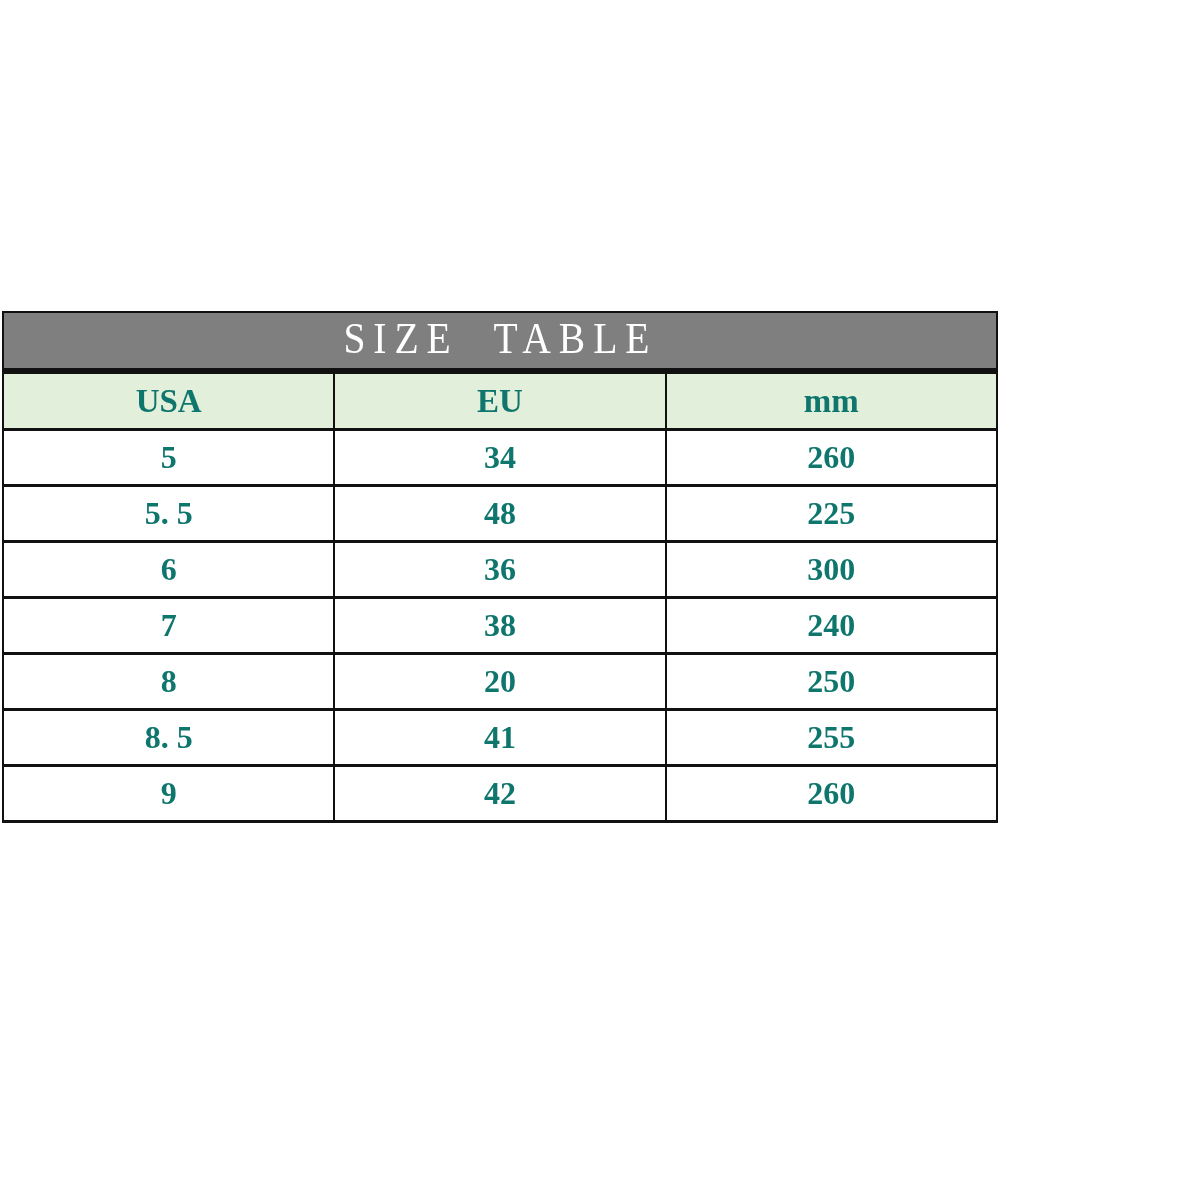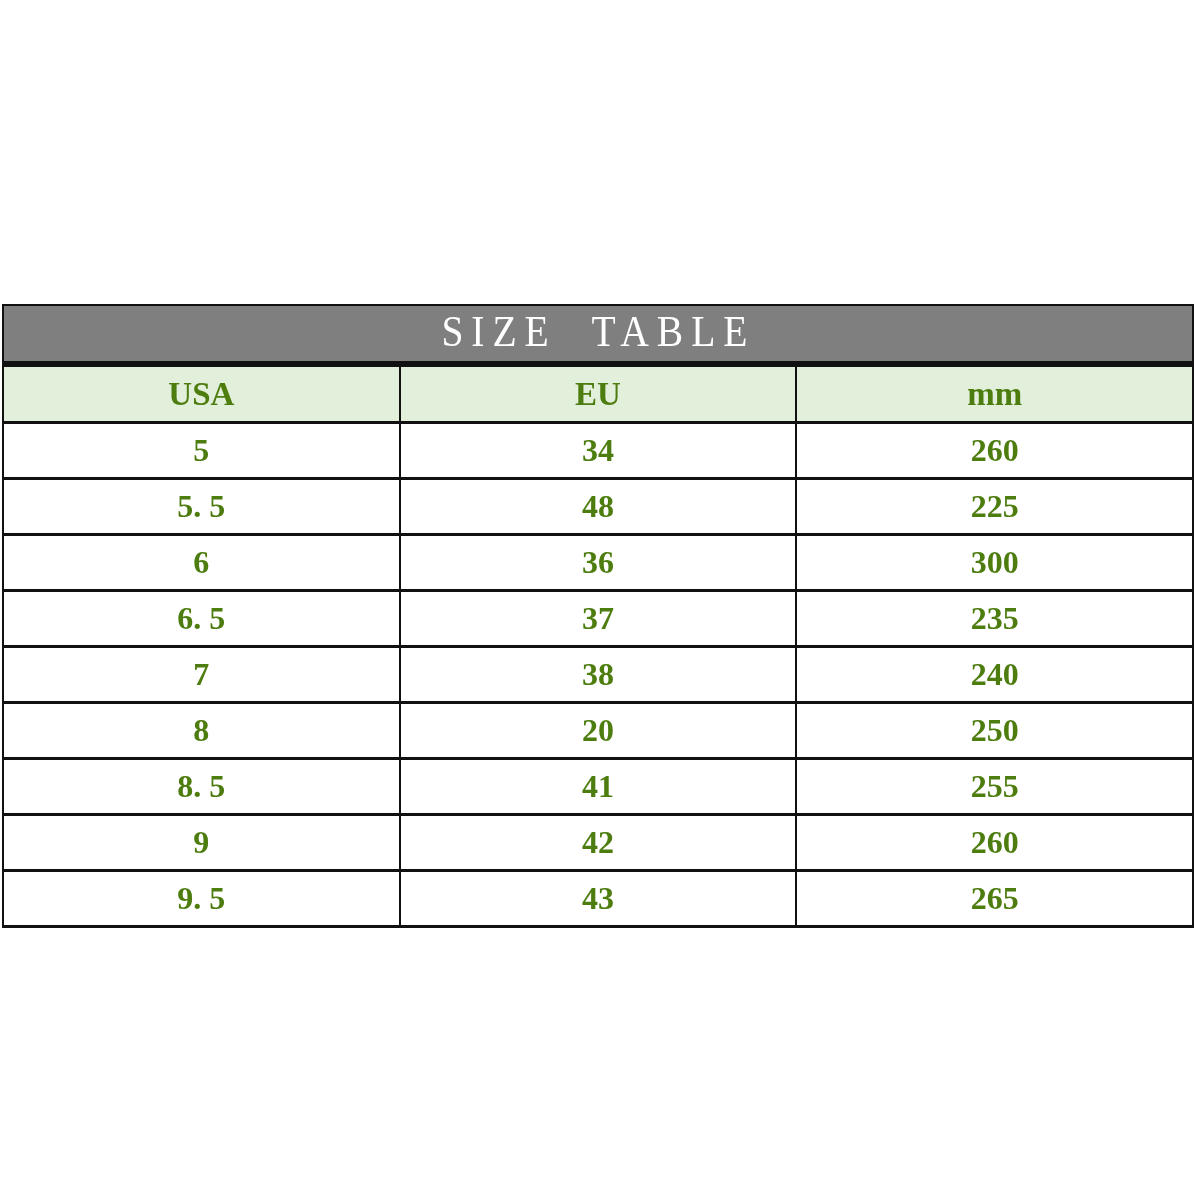--- a/index.html
+++ b/index.html
@@ -13,22 +13,22 @@
   .canvas {
     position: relative;
     width: 1200px;
     height: 1200px;
     background: #ffffff;
     overflow: hidden;
   }
   .size-table-wrap {
     position: absolute;
     left: 2px;
-    top: 304px;
-    width: 1192px;
+    top: 311px;
+    width: 996px;
   }
   .title-bar {
     box-sizing: border-box;
     height: 60px;
     background: #7f7f7f;
     border: 2px solid #111111;
     border-bottom: 3px solid #111111;
     display: flex;
     align-items: center;
     justify-content: center;
@@ -51,21 +51,21 @@
   }
   table.size-table th,
   table.size-table td {
     box-sizing: border-box;
     border-left: 2px solid #111111;
     border-right: 2px solid #111111;
     border-top: 3px solid #111111;
     border-bottom: 3px solid #111111;
     text-align: center;
     vertical-align: middle;
-    color: #4d7c0f;
+    color: #0f766e;
     font-weight: 700;
     white-space: nowrap;
     overflow: hidden;
     margin-left: 21px;
   }
   table.size-table thead tr {
     height: 57px;
     background: #e2efda;
   }
   table.size-table thead th {
@@ -107,46 +107,36 @@
           <td>5. 5</td>
           <td>48</td>
           <td>225</td>
         </tr>
         <tr>
           <td>6</td>
           <td>36</td>
           <td>300</td>
         </tr>
         <tr>
-          <td>6. 5</td>
-          <td>37</td>
-          <td>235</td>
-        </tr>
-        <tr>
           <td>7</td>
           <td>38</td>
           <td>240</td>
         </tr>
         <tr>
           <td>8</td>
           <td>20</td>
           <td>250</td>
         </tr>
         <tr>
           <td>8. 5</td>
           <td>41</td>
           <td>255</td>
         </tr>
         <tr>
           <td>9</td>
           <td>42</td>
           <td>260</td>
         </tr>
-        <tr>
-          <td>9. 5</td>
-          <td>43</td>
-          <td>265</td>
-        </tr>
       </tbody>
     </table>
 
   </div>
 </div>
 
 </body></html>

